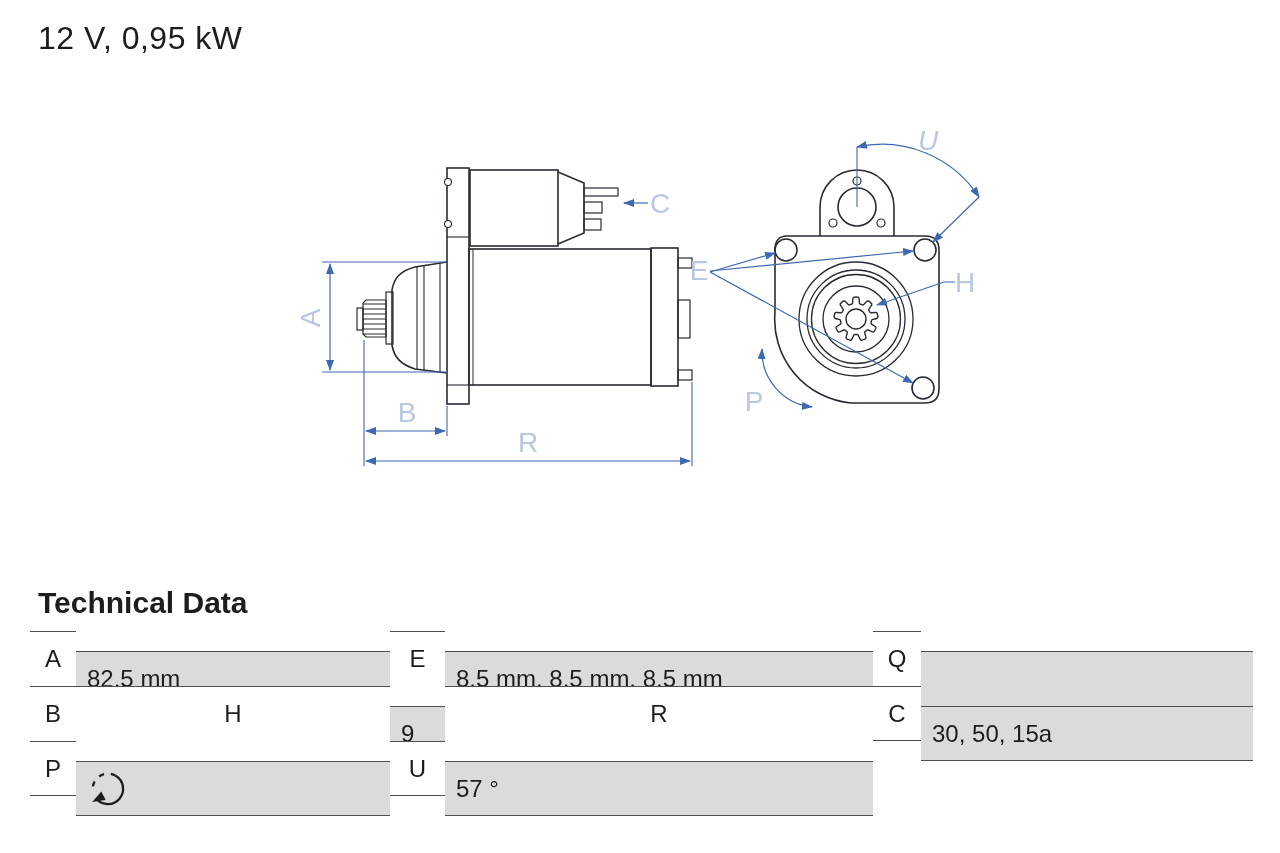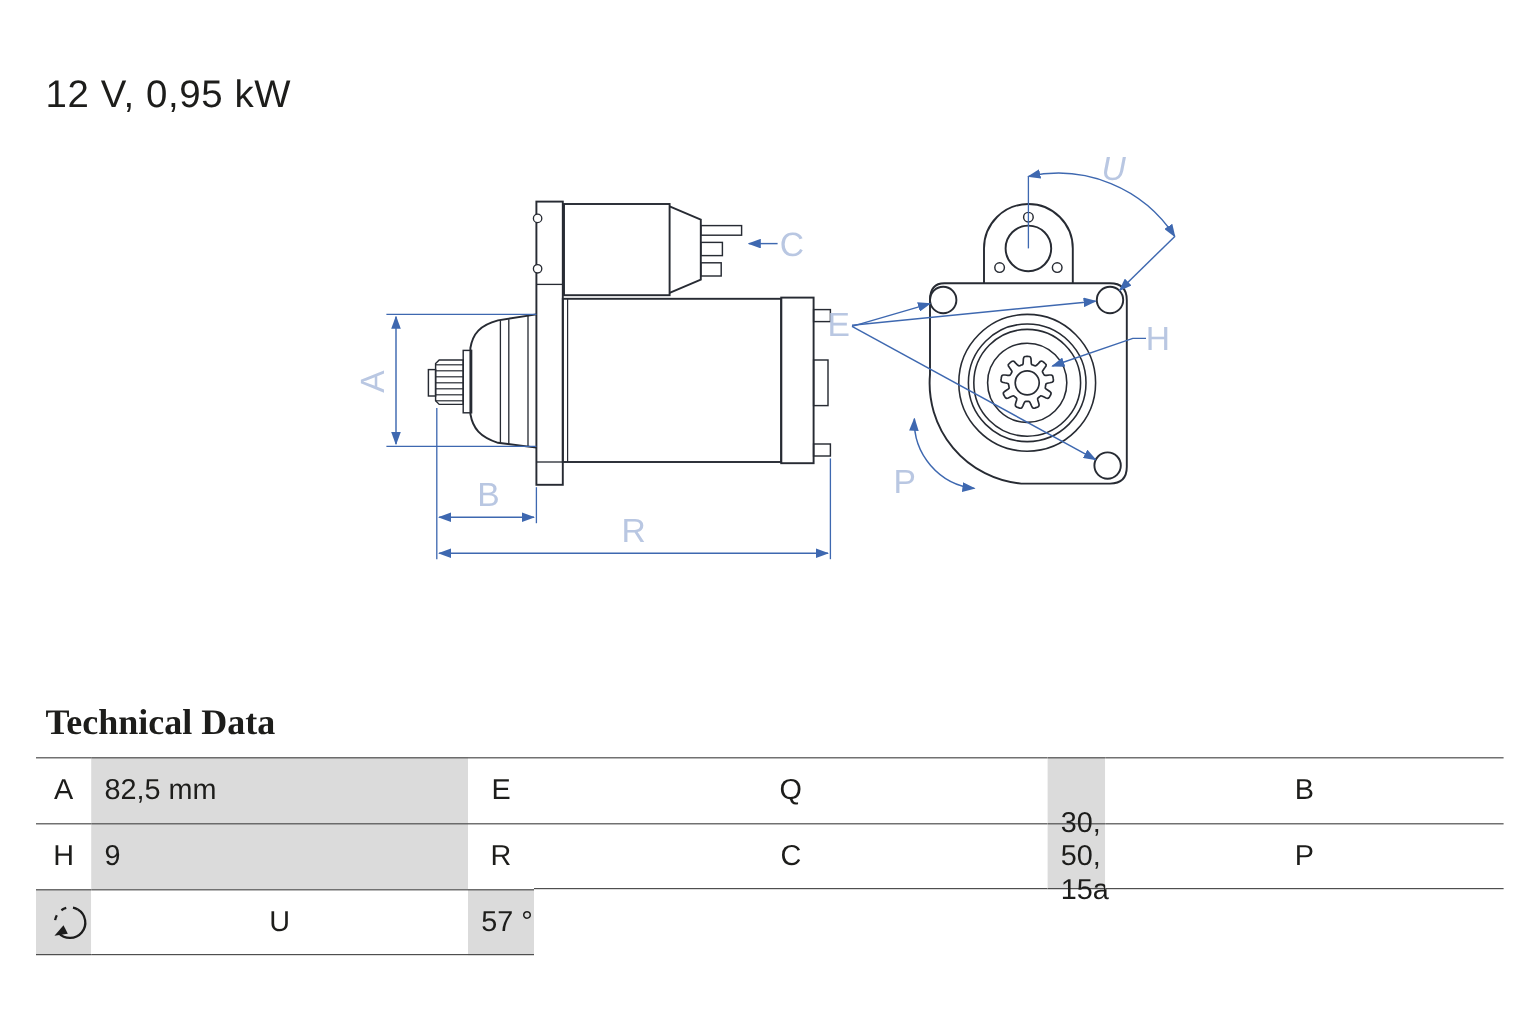--- a/index.html
+++ b/index.html
@@ -2,36 +2,36 @@
 <html><head>
 <meta charset="utf-8">
 <style>
   html,body{margin:0;padding:0;}
   body{
     width:1280px;height:853px;position:relative;background:#ffffff;
     font-family:"Liberation Sans", sans-serif;color:#1d1d1b;overflow:hidden;
   }
   .title{
     position:absolute;left:38px;top:20px;font-size:32px;font-weight:400;
-    letter-spacing:0.5px;color:#1d1d1b;margin-top:40px;
+    letter-spacing:0.5px;color:#1d1d1b;
   }
   .diagram-svg{position:absolute;left:0;top:0;}
   .section-heading{
-    position:absolute;left:38px;top:586px;font-size:30px;font-weight:700;color:#1d1d1b;font-family:Liberation Serif, serif;
+    position:absolute;left:38px;top:586px;font-size:30px;font-weight:700;color:#1d1d1b;
   }
   .tech-table{
     position:absolute;left:30px;top:631px;width:1223px;
     display:grid;grid-template-columns:46px 314px 55px 428px 48px 332px;
   }
   .cell{
     height:55px;display:flex;align-items:center;font-size:24px;
     border-top:1px solid #4f4f4f;box-sizing:border-box;
   }
   .cell.letter{background:#ffffff;justify-content:center;}
-  .cell.value{background:#dbdbdb;padding-left:11px;}
+  .cell.value{background:#dbdbdb;padding-left:11px;margin-top:20px;}
   .rot-icon{display:block;}
   .tech-table{grid-auto-rows:55px;}
 </style>
 </head>
 <body>
 
 <div class="title">12 V, 0,95 kW</div>
 
 <svg class="diagram-svg" width="1280" height="560" viewBox="0 0 1280 560">
   <defs>
@@ -156,20 +156,21 @@
   </g>
 </svg>
 
 <div class="section-heading">Technical Data</div>
 
 <div class="tech-table">
 
   <div class="cell letter">A</div>
   <div class="cell value">82,5 mm</div>
   <div class="cell letter">E</div>
+  <div class="cell value">8,5 mm, 8,5 mm, 8,5 mm</div>
   <div class="cell letter">Q</div>
   <div class="cell value"></div>
 
   <div class="cell letter">B</div>
   <div class="cell letter">H</div>
   <div class="cell value">9</div>
   <div class="cell letter">R</div>
 
   <div class="cell letter row3 x" style="border-bottom: 1px solid rgb(79, 79, 79);">C</div>
   <div class="cell value row3 x" style="border-bottom: 1px solid rgb(79, 79, 79);">30, 50, 15a</div>

